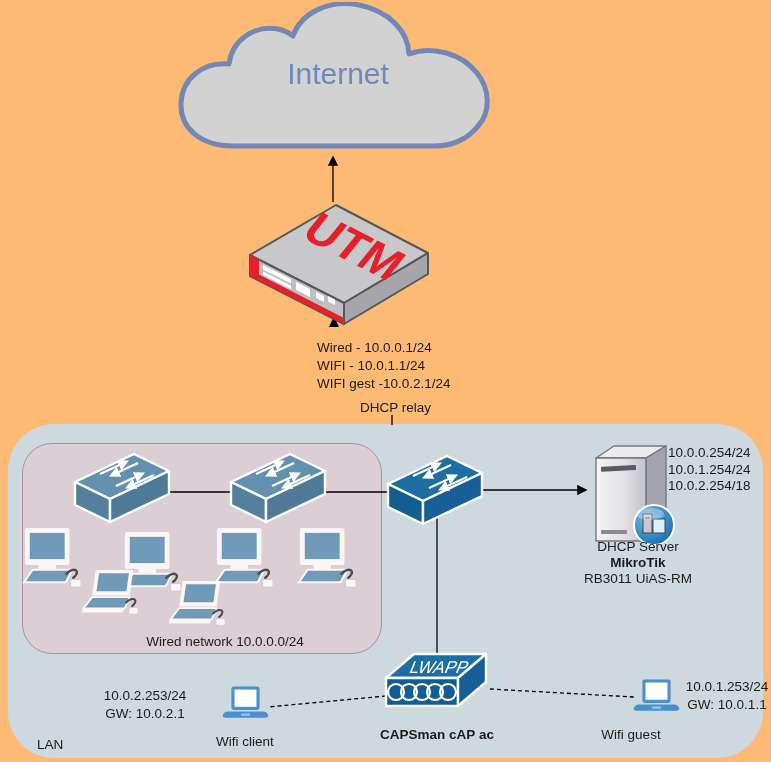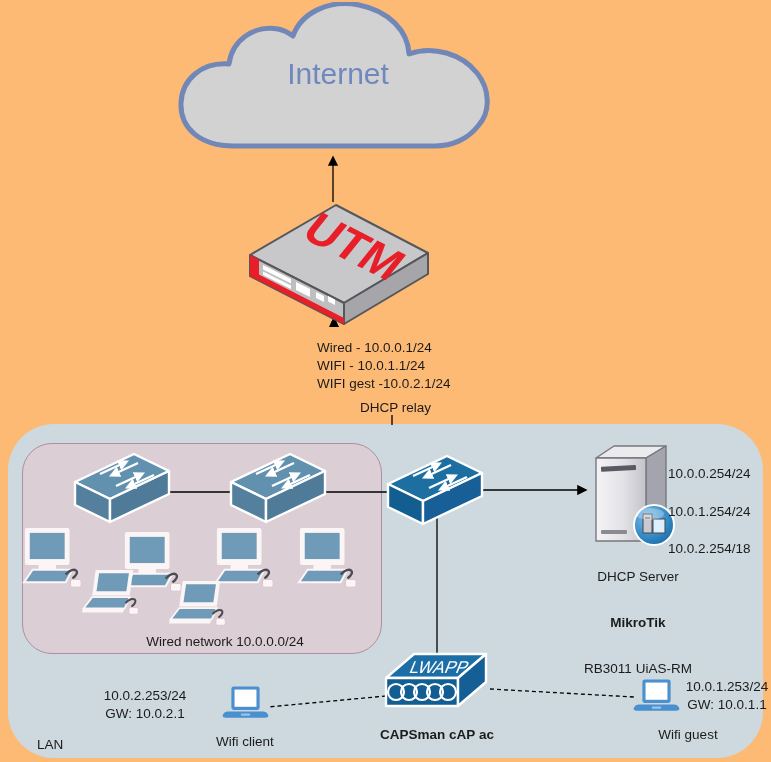--- a/index.html
+++ b/index.html
@@ -6,22 +6,22 @@
   .canvas{position:relative;width:771px;height:762px;background:#fdba74;overflow:hidden;
           font-family:"Liberation Sans",sans-serif;color:#1b1b1b;}
   .abs{position:absolute;}
   .zone-lan{left:8px;top:424px;width:755px;height:334px;border-radius:46px;background:#cdd9df;z-index:1;}
   .zone-wired{left:22px;top:443px;width:358px;height:209px;border-radius:30px;background:#dbced5;border:1px solid #b08e9e;z-index:2;}
   #connectors{left:0;top:0;z-index:3;pointer-events:none;}
   .icon{position:absolute;z-index:4;}
   .txt{position:absolute;z-index:5;font-size:13.5px;line-height:18px;white-space:nowrap;}
   .ctr{text-align:center;}
   .bold{font-weight:bold;}
-  .iplist div{line-height:16.5px;margin-top:21px;}
-  .caption div{line-height:16px;margin-top:30px;}
+  .iplist div{line-height:16.5px;}
+  .caption div{line-height:16px;}
   
   .sw-light{--swt:#6291af;--swf:#54809d;--sws:#4f7b99;}
   .sw-dark{--swt:#1d6fa2;--swf:#135e90;--sws:#175f96;}
   svg text{font-family:"Liberation Sans",sans-serif;}
 </style>
 </head>
 <body>
 
 <div class="canvas">
 
@@ -221,17 +221,17 @@
   <div class="txt ctr" style="left:90px;top:687px;width:110px">
     <div>10.0.2.253/24</div>
     <div>GW: 10.0.2.1</div>
   </div>
   <div class="txt ctr" style="left:193px;top:733px;width:104px">Wifi client</div>
 
   <div class="txt ctr" style="left:683px;top:678px;width:88px">
     <div>10.0.1.253/24</div>
     <div>GW: 10.0.1.1</div>
   </div>
-  <div class="txt ctr" style="left:636px;top:726px;width:104px">Wifi guest</div>
+  <div class="txt ctr" style="left:579px;top:726px;width:104px">Wifi guest</div>
 
   <div class="txt" style="left:37px;top:736px">LAN</div>
 
 </div>
 
 </body></html>

